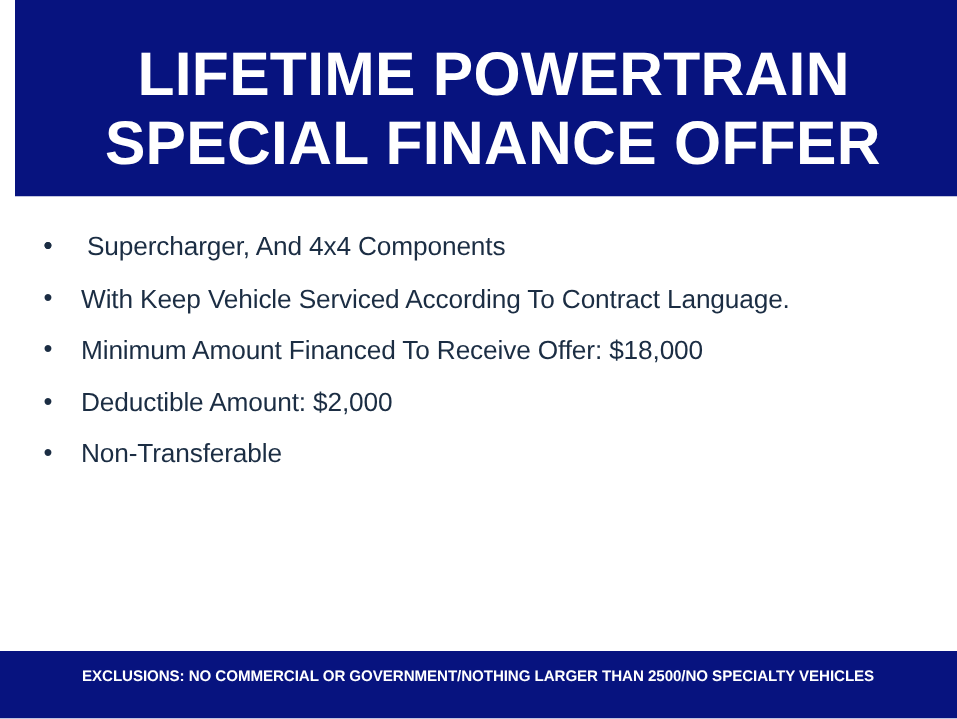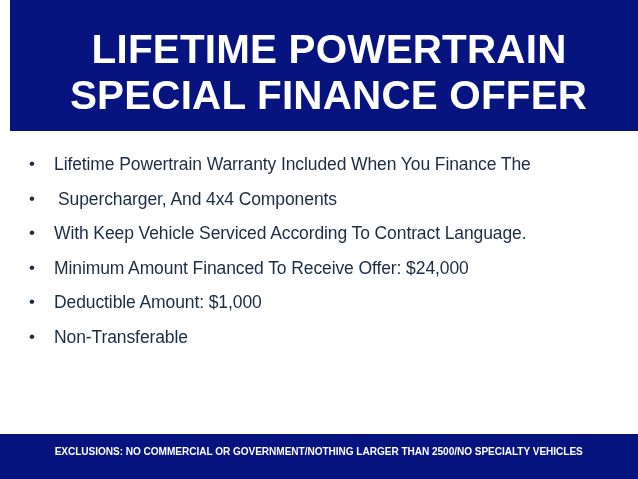--- a/index.html
+++ b/index.html
@@ -135,49 +135,48 @@
     <div class="title-line">LIFETIME POWERTRAIN</div>
     <div class="title-line">SPECIAL FINANCE OFFER</div>
   </div>
 
   <div class="body-area">
     <ul class="bullet-list">
 
       <li class="bullet-item">
         <span class="dot">•</span>
         <span class="bullet-text">
-          <span class="wrap-line">Lifetime Powertrain Warranty Included When You Finance The</span>
         </span>
       </li>
 
       <li class="bullet-item">
         <span class="dot">•</span>
         <span class="bullet-text">
           <span class="wrap-line indent-more">Supercharger, And 4x4 Components</span>
         </span>
       </li>
 
       <li class="bullet-item">
         <span class="dot">•</span>
         <span class="bullet-text">
           <span class="wrap-line">With Keep Vehicle Serviced According To Contract Language.</span>
         </span>
       </li>
 
       <li class="bullet-item">
         <span class="dot">•</span>
         <span class="bullet-text">
-          <span class="wrap-line">Minimum Amount Financed To Receive Offer: $24,000</span>
+          <span class="wrap-line">Minimum Amount Financed To Receive Offer: $18,000</span>
         </span>
       </li>
 
       <li class="bullet-item">
         <span class="dot">•</span>
         <span class="bullet-text">
-          <span class="wrap-line">Deductible Amount: $1,000</span>
+          <span class="wrap-line">Deductible Amount: $2,000</span>
         </span>
       </li>
 
       <li class="bullet-item">
         <span class="dot">•</span>
         <span class="bullet-text">
           <span class="wrap-line">Non-Transferable</span>
         </span>
       </li>
 

